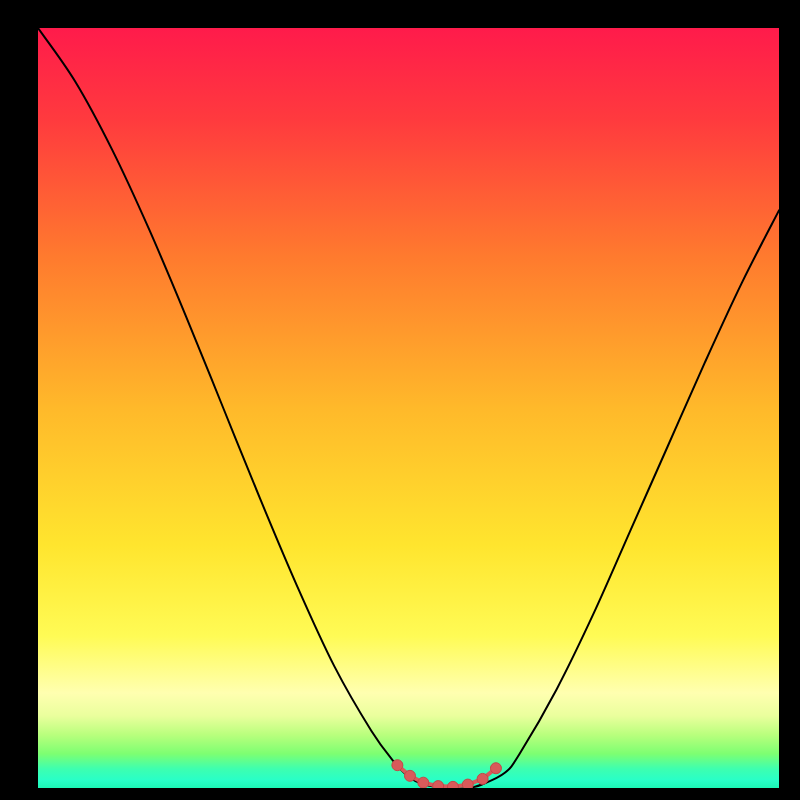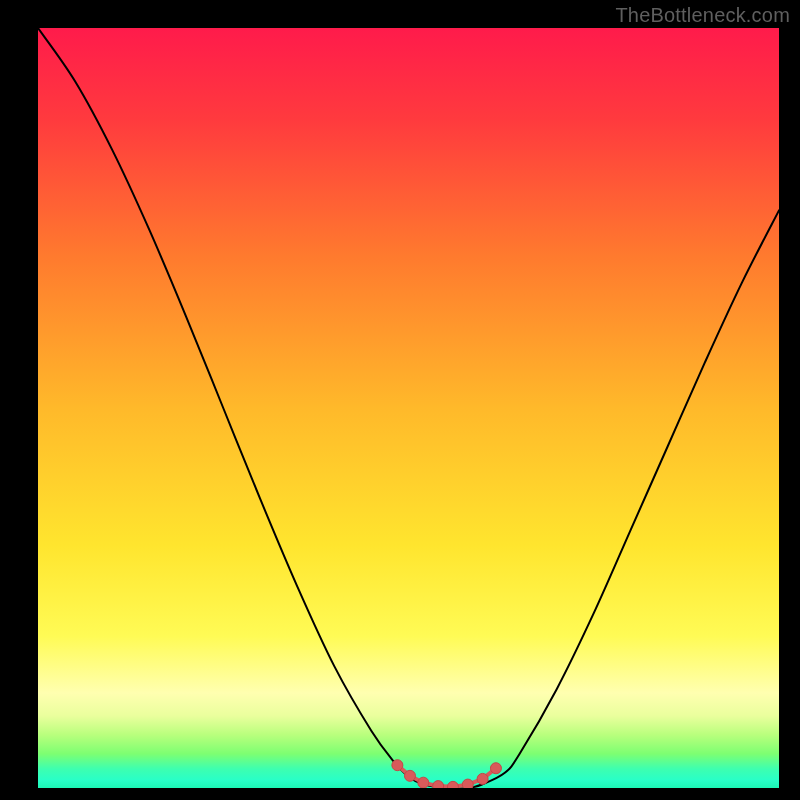--- a/index.html
+++ b/index.html
@@ -39,21 +39,20 @@
     display: block;
     width: 100%;
     height: 100%;
   }
 </style>
 </head>
 <body>
 
 <div class="frame">
 
-  <div class="watermark">TheBottleneck.com</div>
 
   <div class="plot-area">
     <svg id="plot-svg" viewBox="0 0 741 760" preserveAspectRatio="none">
       <defs>
         <linearGradient id="bg-grad" x1="0" y1="0" x2="0" y2="1">
             <stop offset="0%" stop-color="#ff1b4b"></stop>
             <stop offset="12%" stop-color="#ff3a3e"></stop>
             <stop offset="30%" stop-color="#ff7a2e"></stop>
             <stop offset="50%" stop-color="#ffb92a"></stop>
             <stop offset="68%" stop-color="#ffe52e"></stop>

